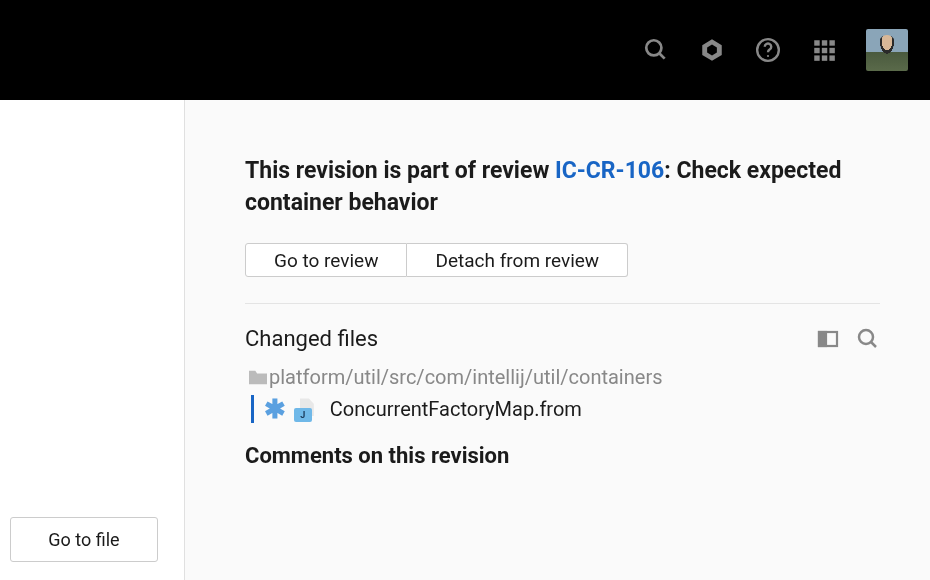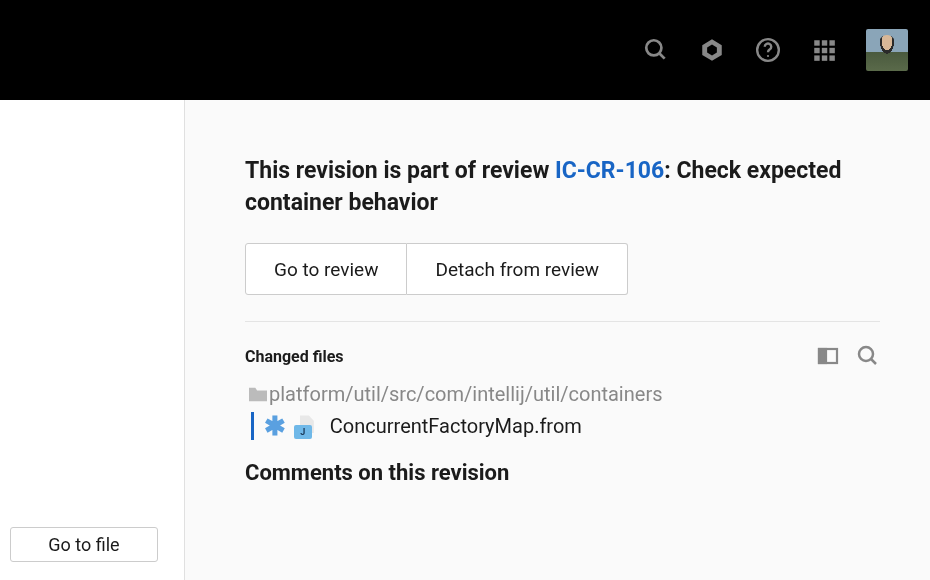--- a/index.html
+++ b/index.html
@@ -55,21 +55,21 @@
       position: relative;
       display: flex;
       flex-direction: column;
       justify-content: flex-end;
       padding-bottom: 18px;
       padding-left: 10px;
     }
     .left-panel .filler { flex: 1; }
     .go-to-file {
       width: 148px;
-      height: 35px;
+      height: 45px;
       border: 1px solid #ccc;
       border-radius: 3px;
       background: #fff;
       font-size: 18px;
       color: #1a1a1a;
       display: flex;
       align-items: center;
       justify-content: center;
       cursor: pointer;
       margin-left: 0;
@@ -92,21 +92,21 @@
     .heading .review-link {
       color: #1865c5;
       cursor: pointer;
     }
 
     .button-row {
       display: flex;
       margin-bottom: 26px;
     }
     .action-btn {
-      height: 52px;
+      height: 34px;
       border: 1px solid #ccc;
       background: #fff;
       font-size: 19px;
       color: #1b1b1b;
       padding: 0 28px;
       display: flex;
       align-items: center;
       justify-content: center;
       cursor: pointer;
     }
@@ -119,22 +119,22 @@
       margin-bottom: 22px;
     }
 
     .section-header {
       display: flex;
       align-items: center;
       justify-content: space-between;
       margin-bottom: 14px;
     }
     .section-title {
-      font-size: 16px;
-      font-weight: 700;
+      font-size: 22px;
+      font-weight: 400;
       color: #1b1b1b;
     }
     .section-actions {
       display: flex;
       gap: 16px;
       color: #888;
     }
     .section-actions .ico { cursor: pointer; display: flex; align-items: center; }
     .section-actions svg { width: 24px; height: 24px; }
 

